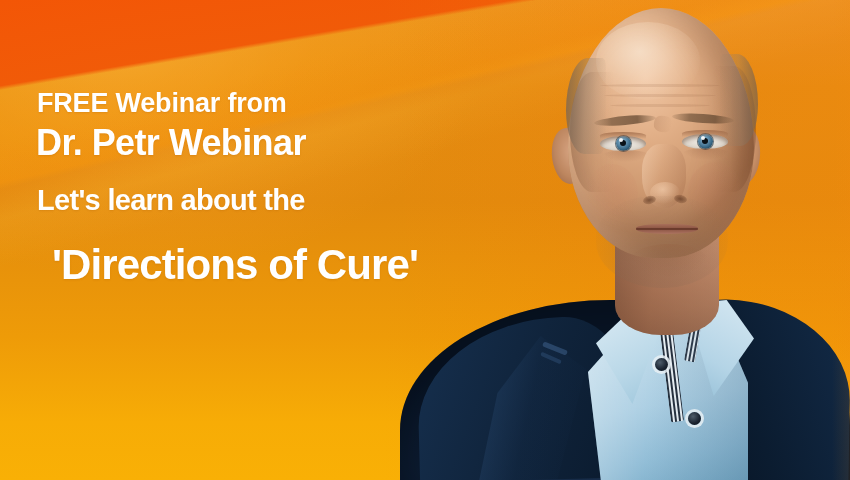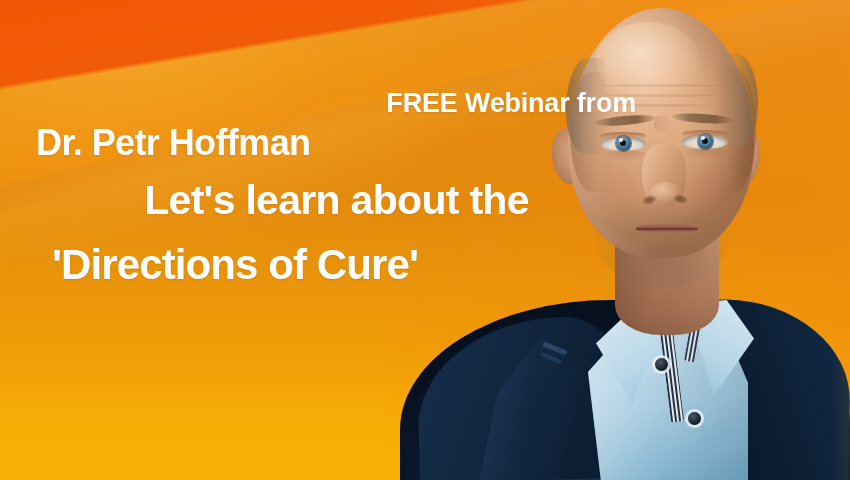--- a/index.html
+++ b/index.html
@@ -89,23 +89,23 @@
     color: #ffffff;
     z-index: 30;
   }
   .line {
     display: block;
     white-space: nowrap;
     font-weight: 700;
     letter-spacing: -0.2px;
     text-shadow: 0 1px 2px rgba(150, 70, 0, 0.18);
   }
-  .line-eyebrow { font-size: 27px; line-height: 34px; margin: 0 0 1px 1px; text-align: right; }
+  .line-eyebrow { font-size: 27px; line-height: 34px; margin: 0 0 1px 1px; }
   .line-name    { font-size: 36px; line-height: 44px; margin: 0 0 11px 0; letter-spacing: -0.6px; }
-  .line-title1  { font-size: 41px; line-height: 48px; margin: 0 0 2px 1px; letter-spacing: -0.7px; text-align: center; }
+  .line-title1  { font-size: 29px; line-height: 48px; margin: 0 0 2px 1px; letter-spacing: -0.7px; }
   .line-title2  { font-size: 42px; line-height: 50px; margin: 16px; letter-spacing: -0.9px; }
 
   
   #presenter {
     position: absolute;
     left: 400px;
     top: 0;
     width: 450px;
     height: 480px;
     z-index: 20;
@@ -575,18 +575,18 @@
     <div class="nostril-r"></div>
     <div class="stubble"></div>
     <div class="mouth"></div>
     <div class="lip-line"></div>
     <div class="chin-shade"></div>
     <div class="photo-edge"></div>
   </div>
 
   <div class="copy">
     <span class="line line-eyebrow">FREE Webinar from</span>
-    <span class="line line-name">Dr. Petr Hoffman</span>
+    <span class="line line-name">Dr. Petr Webinar</span>
     <span class="line line-title1">Let's learn about the</span>
     <span class="line line-title2">'Directions of Cure'</span>
   </div>
 
 </div>
 
 </body></html>

